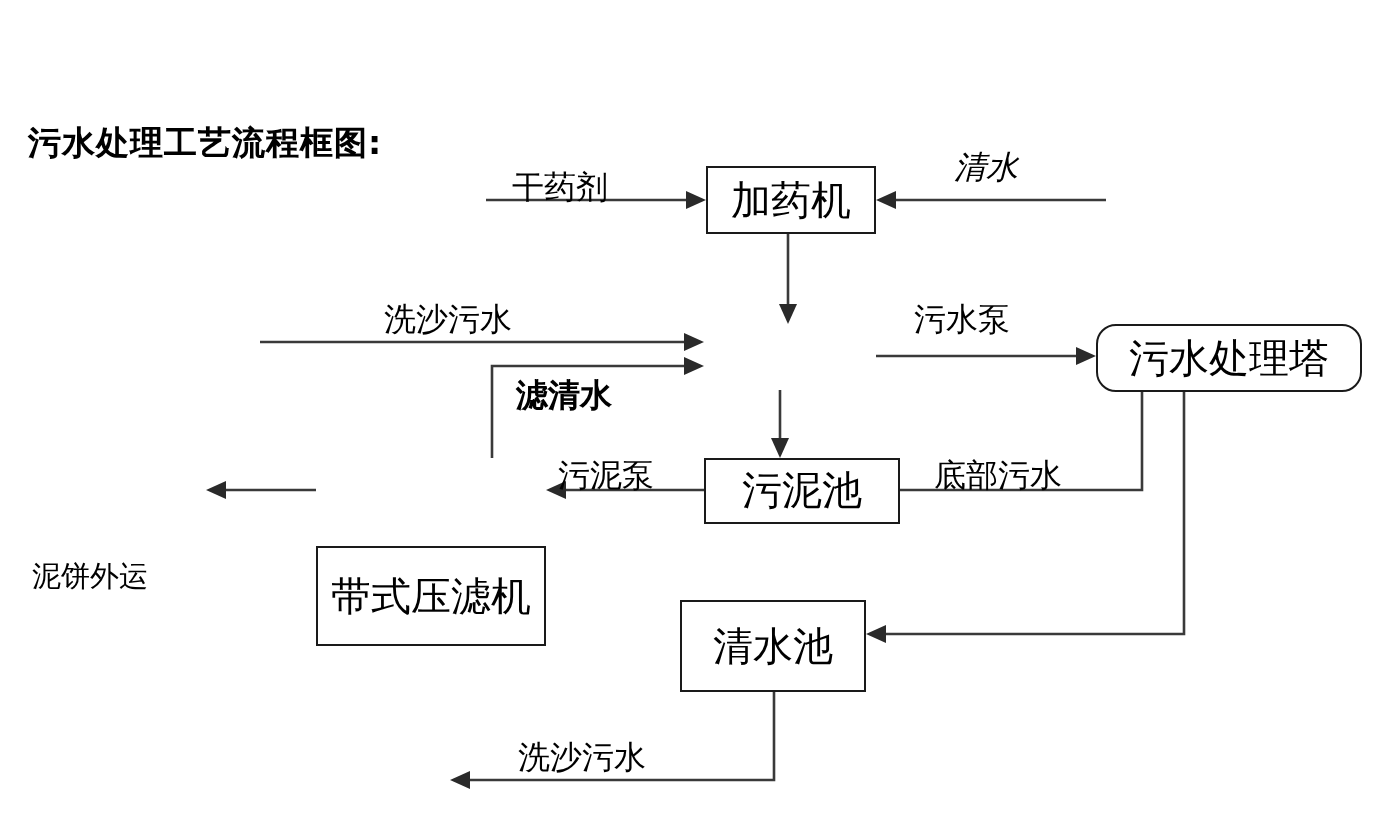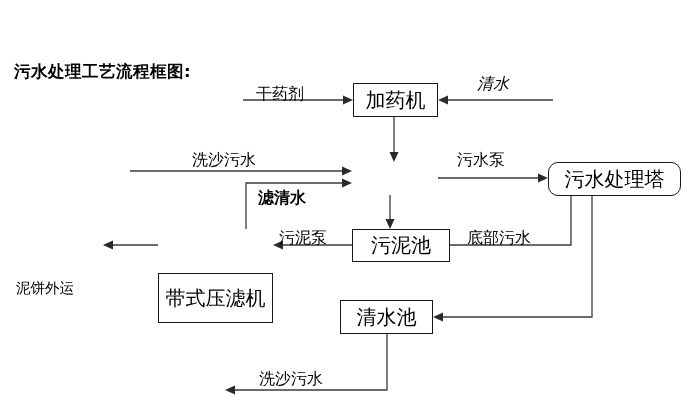--- a/index.html
+++ b/index.html
@@ -132,21 +132,21 @@
   </div>
 
   <div class="node" style="left:158px; top:229px; width:115px; height:50px;margin-top:44px;">
     <span>带式压滤机</span>
   </div>
 
   <div class="node" style="left:352px; top:229px; width:98px; height:33px;">
     <span>污泥池</span>
   </div>
 
-  <div class="node" style="left:340px; top:300px; width:93px; height:34px;align-items:center;">
+  <div class="node" style="left:340px; top:300px; width:93px; height:46px;align-items:center;">
     <span>清水池</span>
   </div>
 
   <div class="edge-label" style="left:256px; top:84px;">干药剂</div>
 
   <div class="edge-label" style="left:477px; top:74px;font-style:italic;">清水</div>
 
   <div class="edge-label" style="left:168px; top:150px;margin-left:24px;">洗沙污水</div>
 
   <div class="edge-label" style="left:258px; top:188px;font-weight:bold;">滤清水</div>

